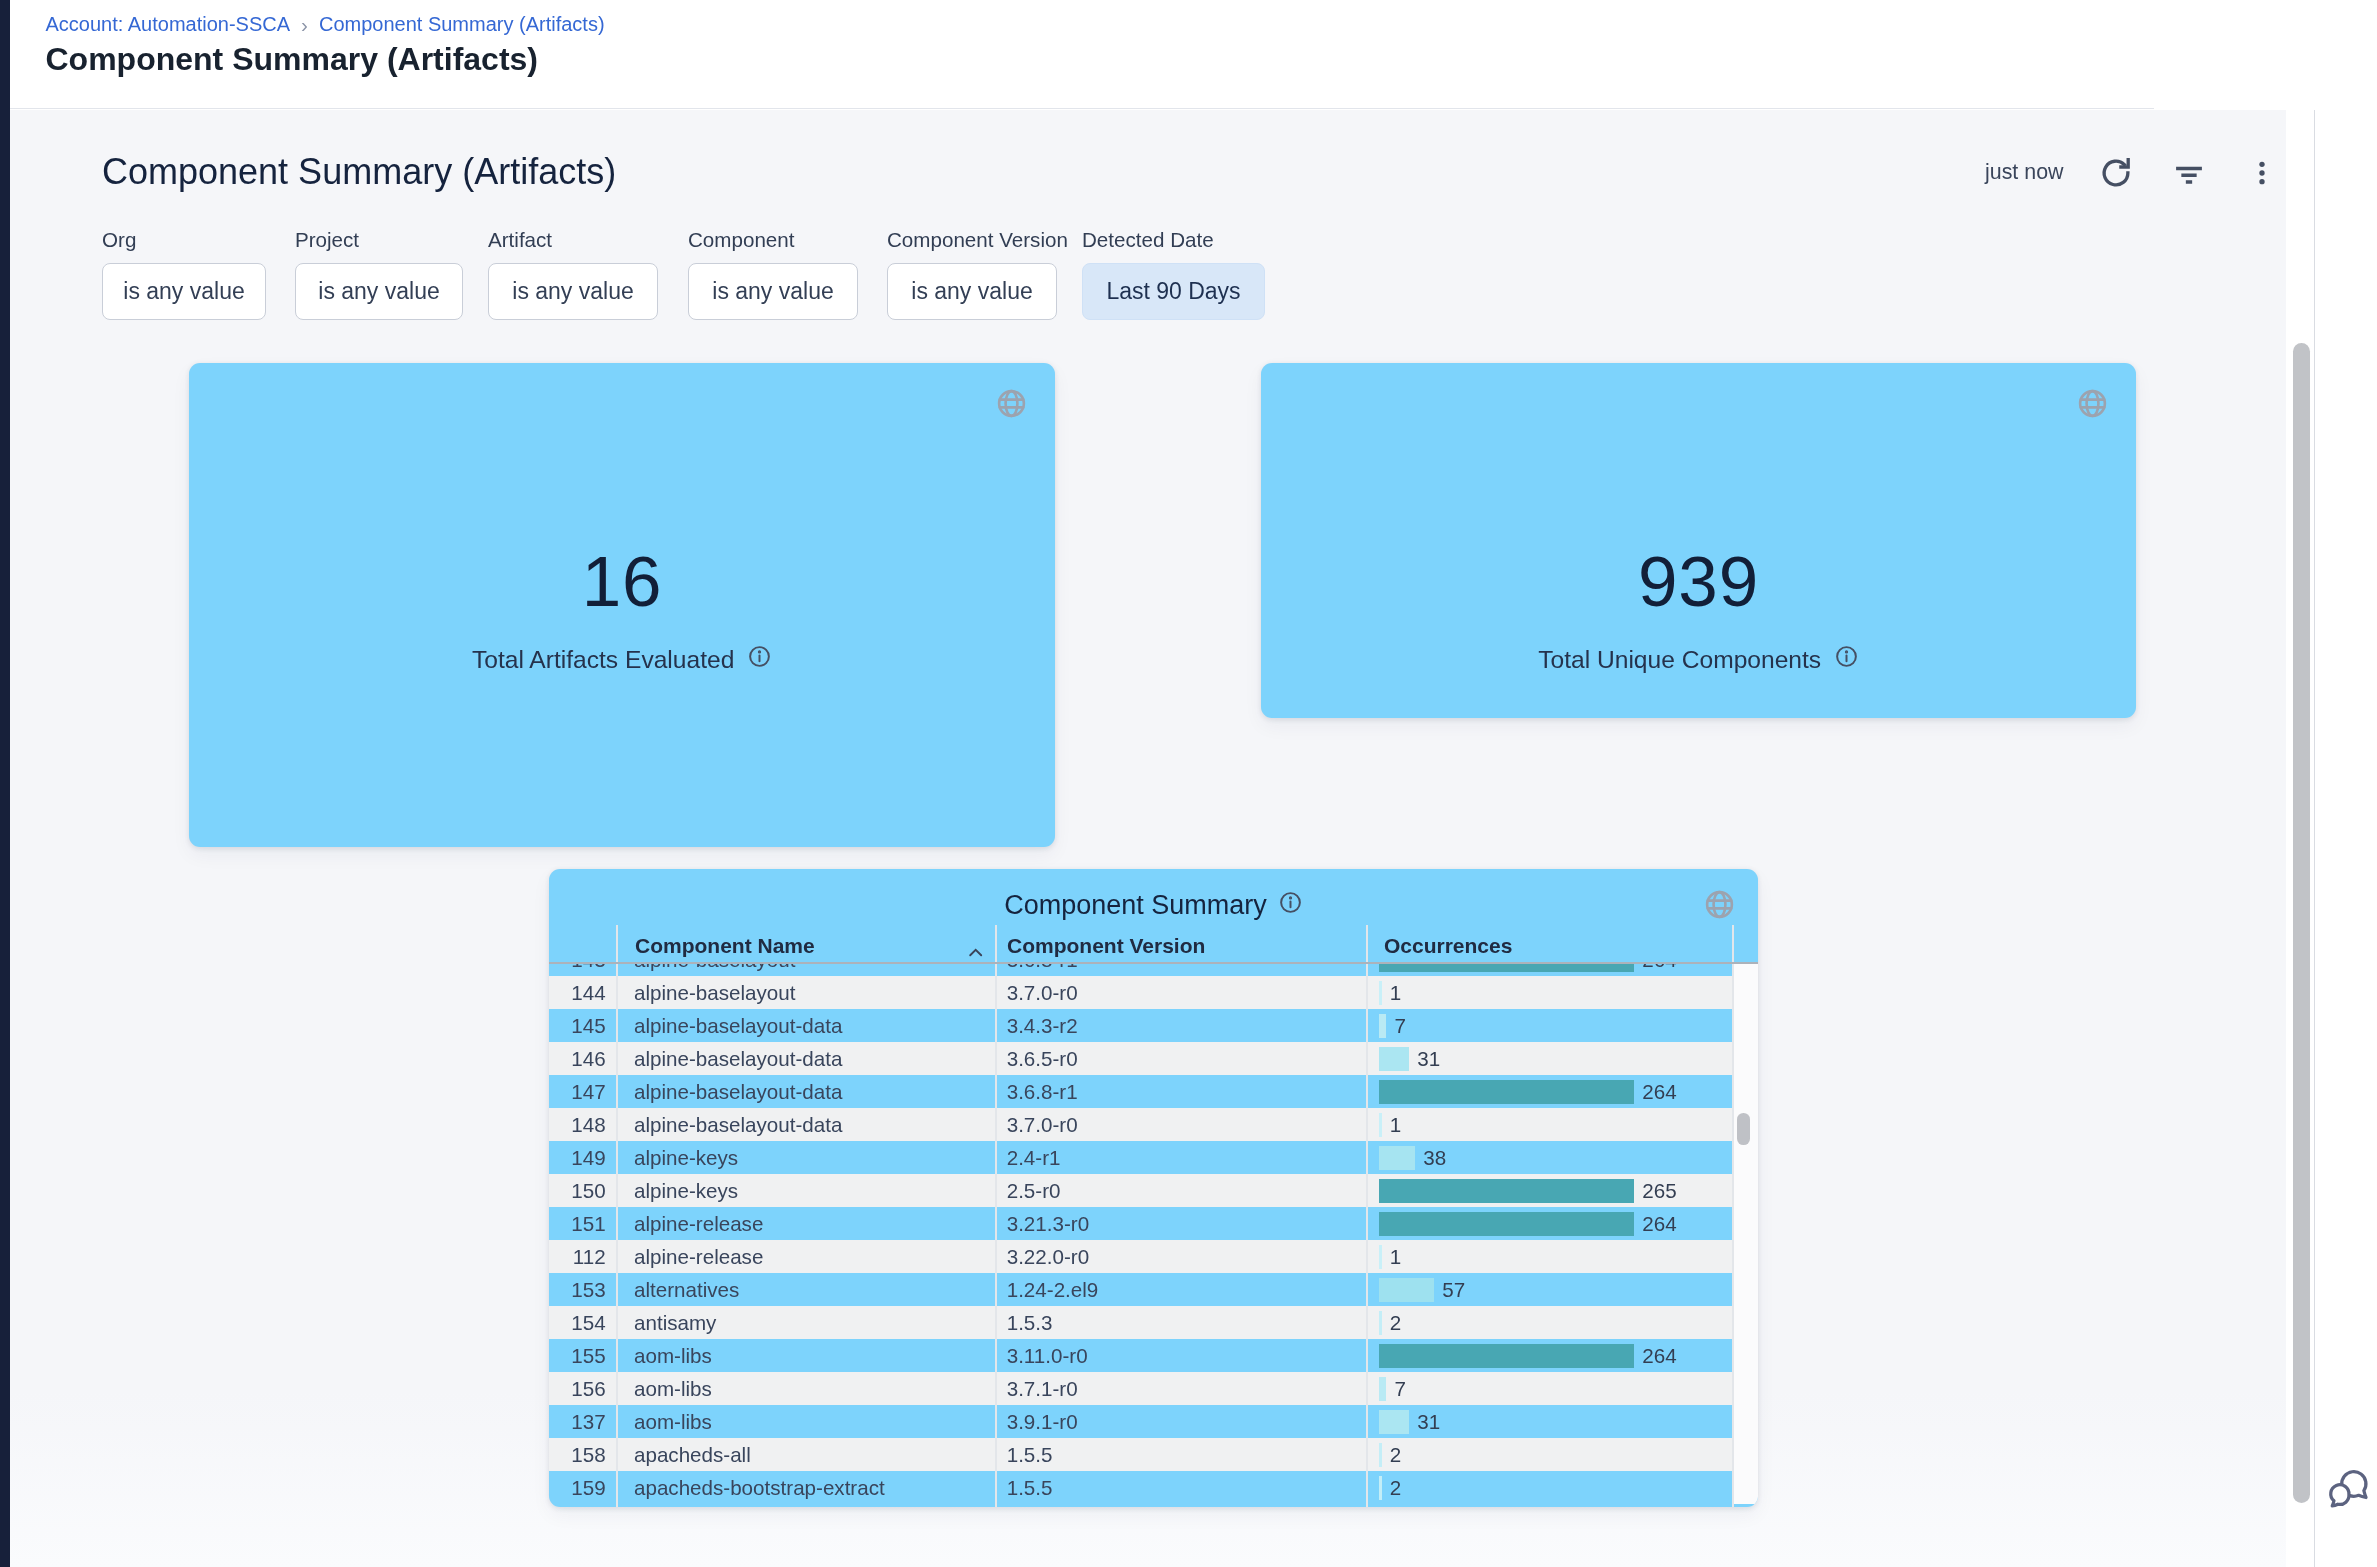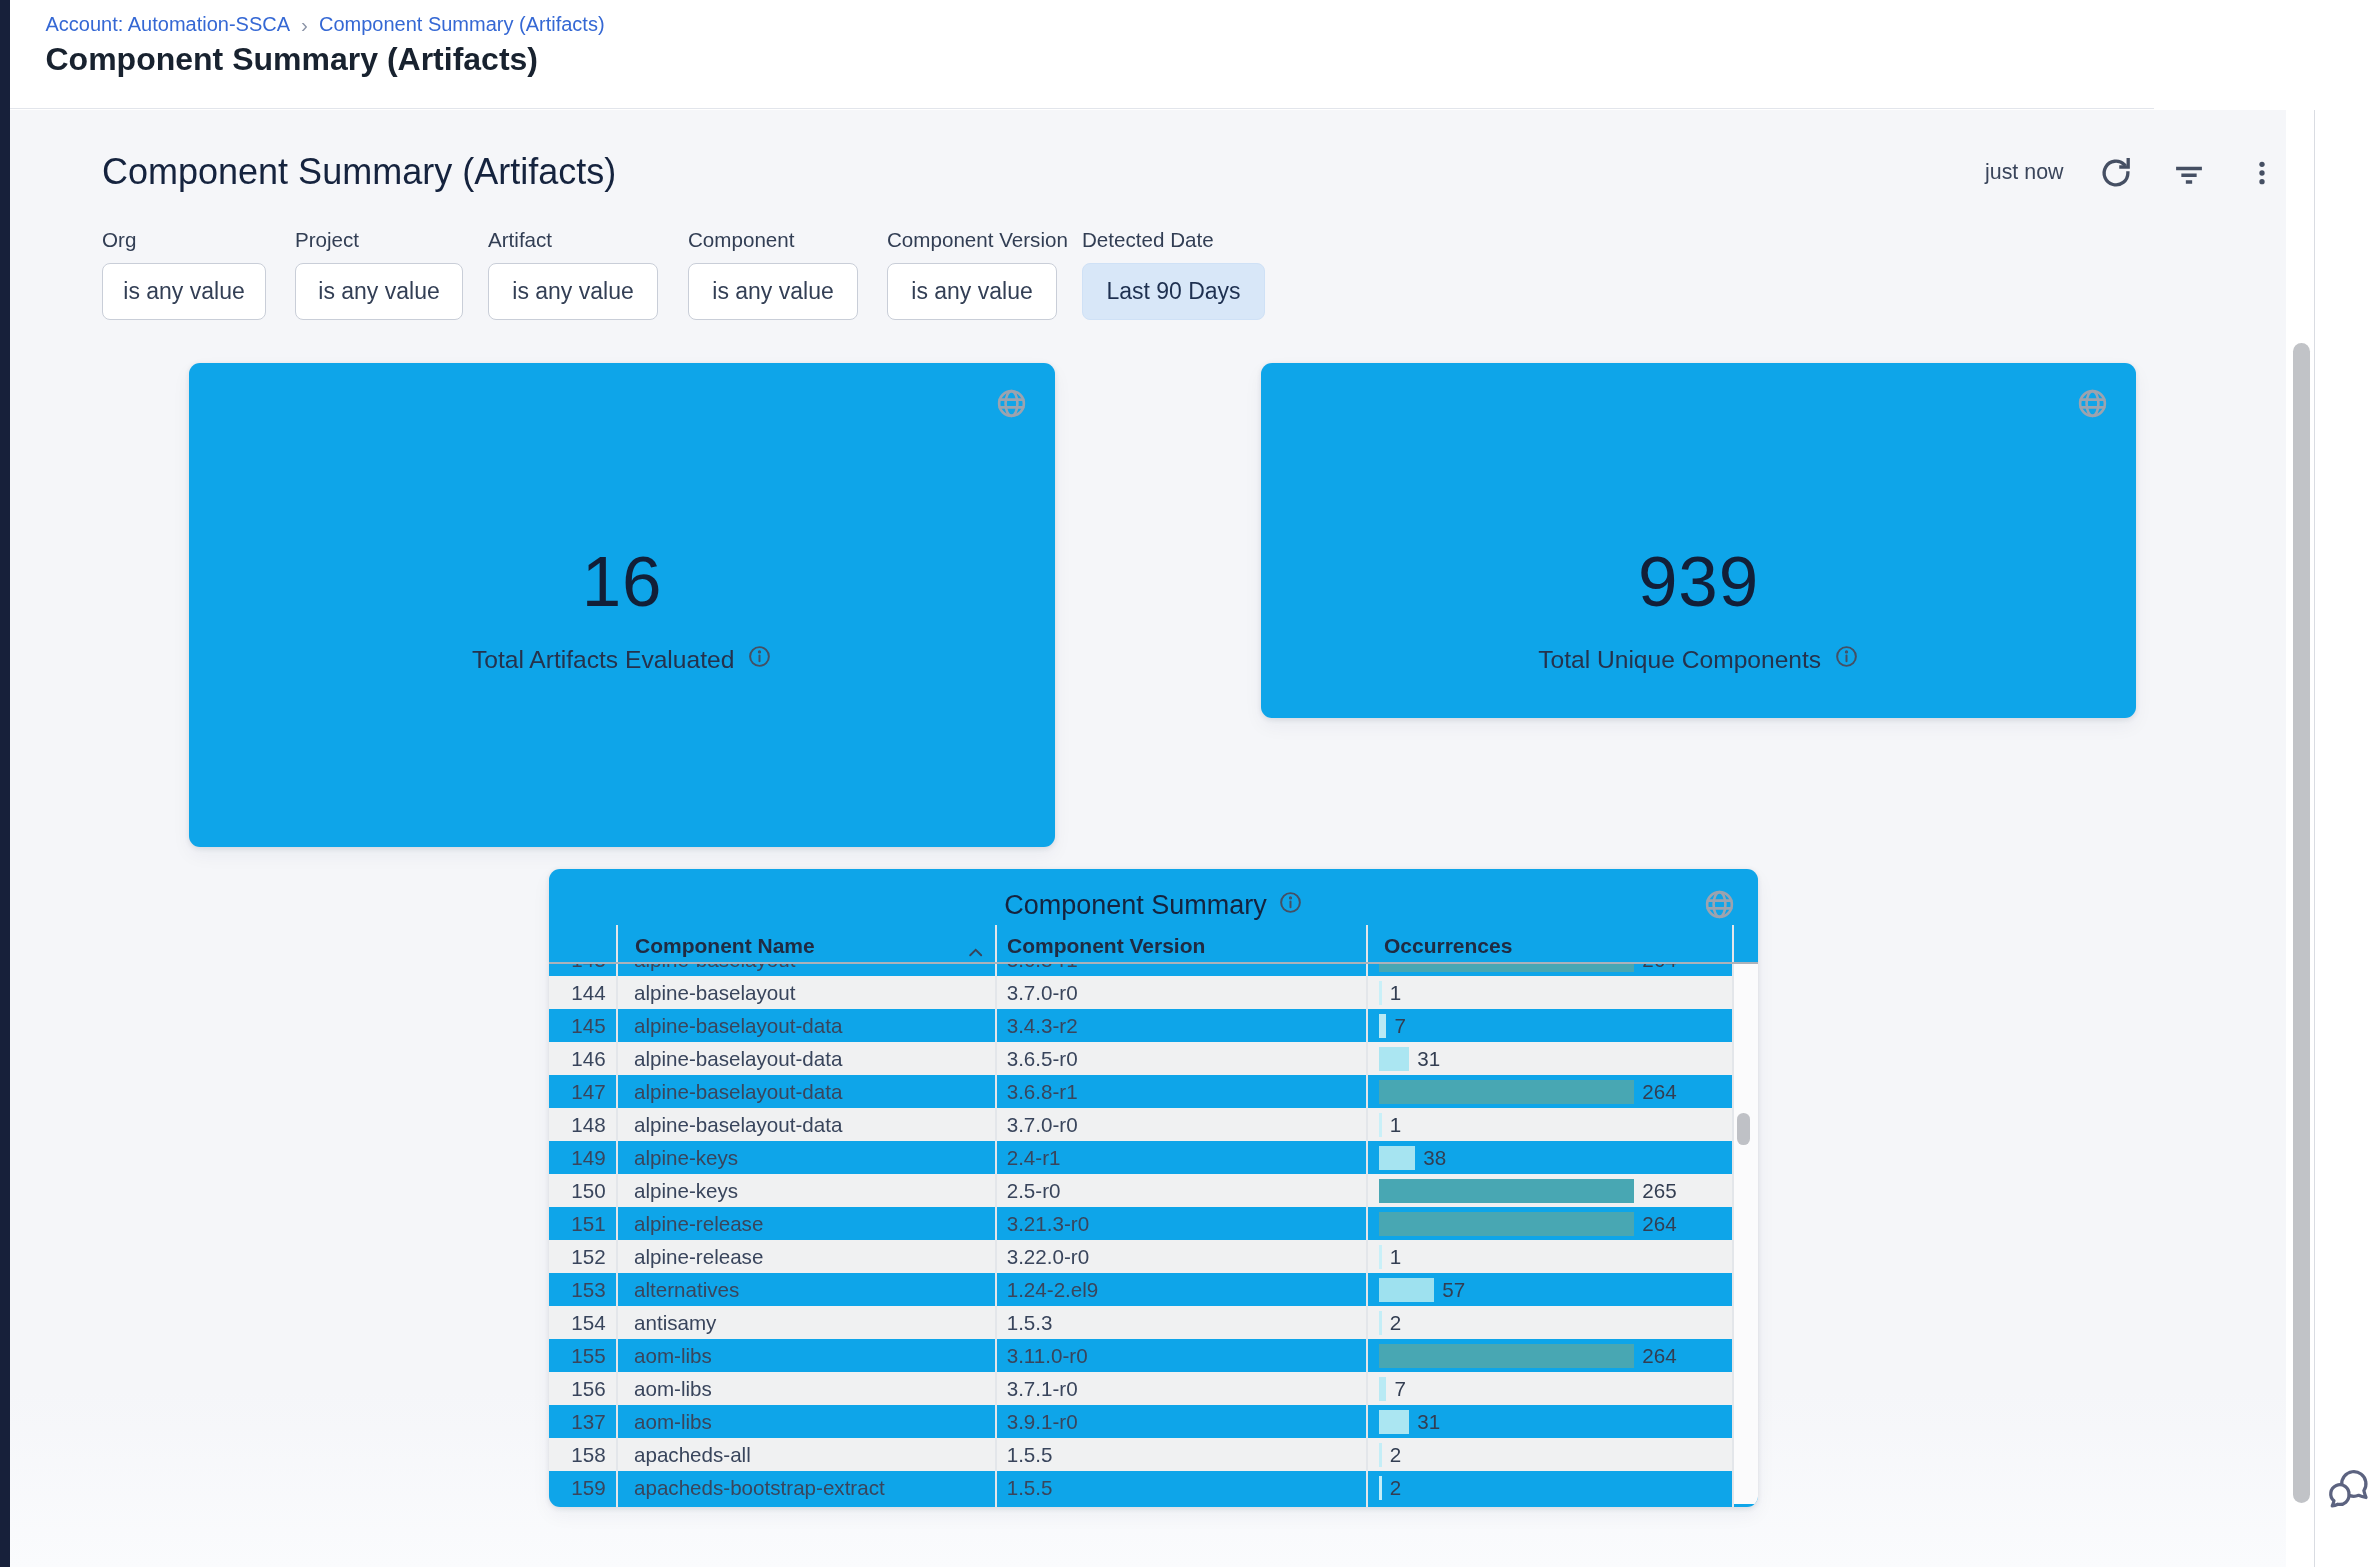--- a/index.html
+++ b/index.html
@@ -28,21 +28,21 @@
   
   .filters { position:absolute; left:0; top:0; }
   .filter-item { position:absolute; }
   .filter-label { position:absolute; top:228px; font-size:20.6px; color:#323e54; white-space:nowrap; }
   .filter-chip { position:absolute; top:263px; height:57px; border:1.6px solid #c9ced8; border-radius:8px;
                  background:#ffffff; display:flex; align-items:center; justify-content:center;
                  font-size:23px; color:#333f55; cursor:pointer; white-space:nowrap; }
   .filter-chip.active { background:#d8e7f8; border-color:#cfe1f6; color:#1e3050; }
 
   
-  .card { position:absolute; background:#0ea5e9; border-radius:11px;
+  .card { position:absolute; background:#7dd3fc; border-radius:11px;
           box-shadow:0 1.6px 4.8px rgba(25,39,70,.10), 0 8px 19px rgba(25,39,70,.05); }
   .metric-card-1 { left:189px; top:363px; width:866px; height:484px; }
   .metric-card-2 { left:1261px; top:363px; width:875px; height:355px; }
   .globe { position:absolute; top:24px; right:27px; }
   .metric-value { position:absolute; left:0; right:0; top:178px; text-align:center;
                   font-size:71px; font-weight:500; color:#121f38; letter-spacing:0.8px; }
   .metric-label { position:absolute; left:0; right:0; top:281px; display:flex; align-items:center;
                   justify-content:center; gap:12.7px; font-size:24.6px; color:#25324c; }
 
   
@@ -324,21 +324,21 @@
     <span class="cell-name">alpine-release</span>
     <span class="cell-ver">3.21.3-r0</span>
     <span class="cell-occ">
       <span class="bar" style="width: 255px; background: rgb(72, 167, 179);"></span>
       <span class="bar-label">264</span>
     </span>
     <span class="stripe-mask"></span>
   </div>
 
   <div class="trow even">
-    <span class="cell-num">152</span>
+    <span class="cell-num">112</span>
     <span class="cell-name">alpine-release</span>
     <span class="cell-ver">3.22.0-r0</span>
     <span class="cell-occ">
       <span class="bar" style="width: 2.4px; background: rgb(201, 240, 248);"></span>
       <span class="bar-label">1</span>
     </span>
     <span class="stripe-mask"></span>
   </div>
 
   <div class="trow">

